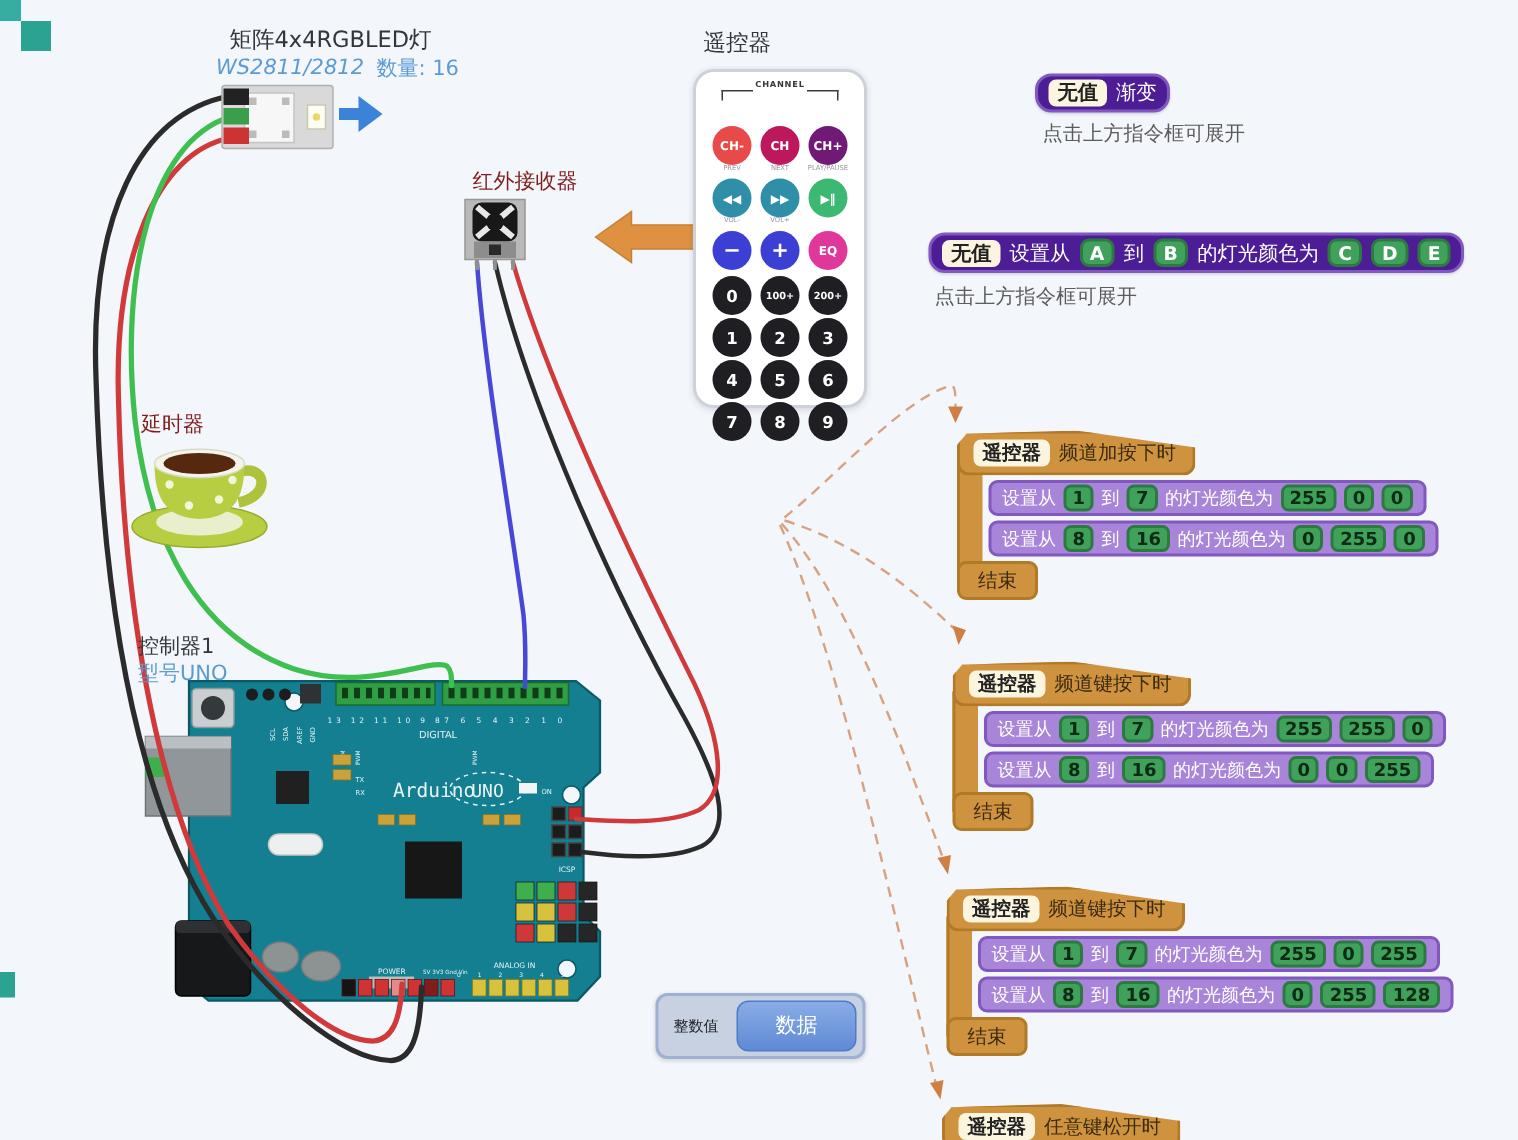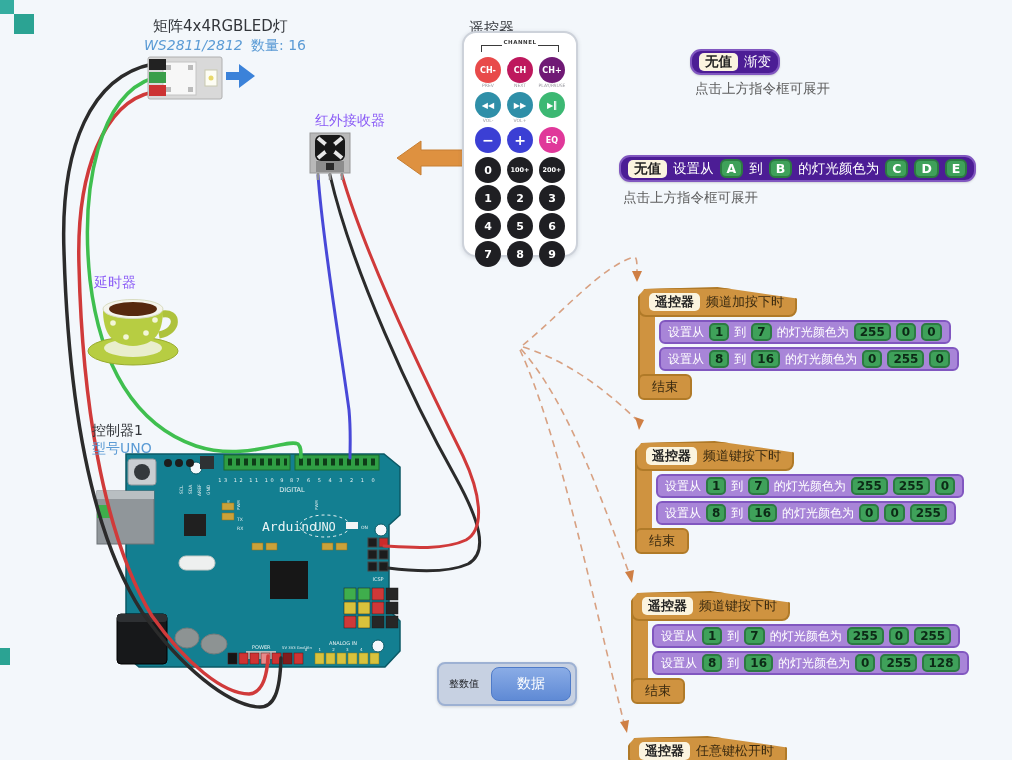--- a/index.html
+++ b/index.html
@@ -1,30 +1,30 @@
 <!DOCTYPE html>
 <html><head>
 <meta charset="utf-8">
 <style>
   * { margin:0; padding:0; box-sizing:border-box; }
   html,body { width:1012px; height:760px; }
   body { font-family:"DejaVu Sans","Liberation Sans",sans-serif; }
   .stage { position:relative; width:1012px; height:760px; overflow:hidden;
            background:#f3f7fb; }
 
-  .lbl { position:absolute; white-space:nowrap; color:#8b5cf6; font-size:14px; }
+  .lbl { position:absolute; white-space:nowrap; color:#7f1d1d; font-size:14px; }
   .lbl.big { font-size:15px; color:#33363b; }
   .lbl.blue { color:#5b9bd5; }
 
   .csq { position:absolute; background:#35ada0; }
 
   
-  .remote { position:absolute; left:462px; top:31px; width:116px; height:226px;
+  .remote { position:absolute; left:462px; top:46px; width:116px; height:226px;
             background:#ffffff; border:2px solid #cdd2da; border-radius:14px;
-            box-shadow:0 1px 4px rgba(60,70,90,.18); padding-top:8px; }
+            box-shadow:0 1px 4px rgba(60,70,90,.18); padding-top:20px; }
   .ch-label { position:absolute; top:6px; left:0; right:0; text-align:center;
               font-size:5.5px; letter-spacing:.5px; color:#3a3a3a; font-weight:bold; }
   .br-l { position:absolute; left:17px; top:12px; width:21px; height:7px;
           border-top:1.5px solid #3a3a3a; border-left:1.5px solid #3a3a3a; }
   .br-r { position:absolute; right:17px; top:12px; width:21px; height:7px;
           border-top:1.5px solid #3a3a3a; border-right:1.5px solid #3a3a3a; }
   .brow { display:flex; gap:6px; justify-content:center; margin-top:2px; }
   .brow.first { margin-top:16px; }
   .lrow { display:flex; justify-content:center; height:9px; margin-top:0; }
   .lrow span { width:32px; text-align:center; font-size:4.5px; color:#97979e;

